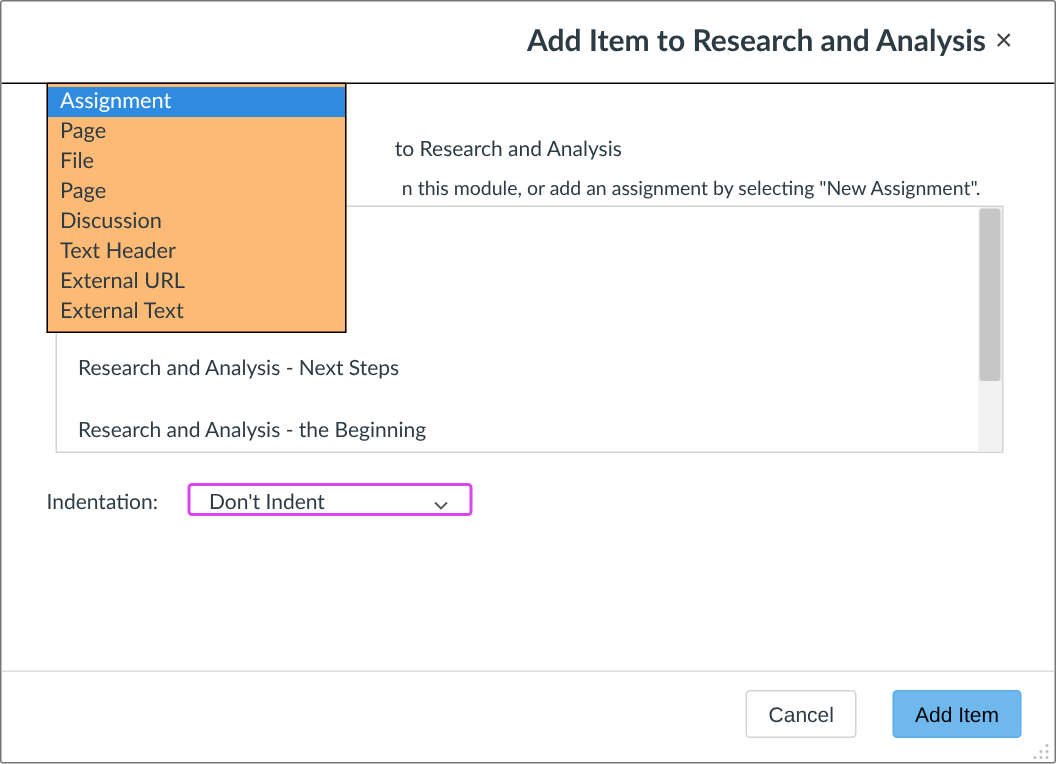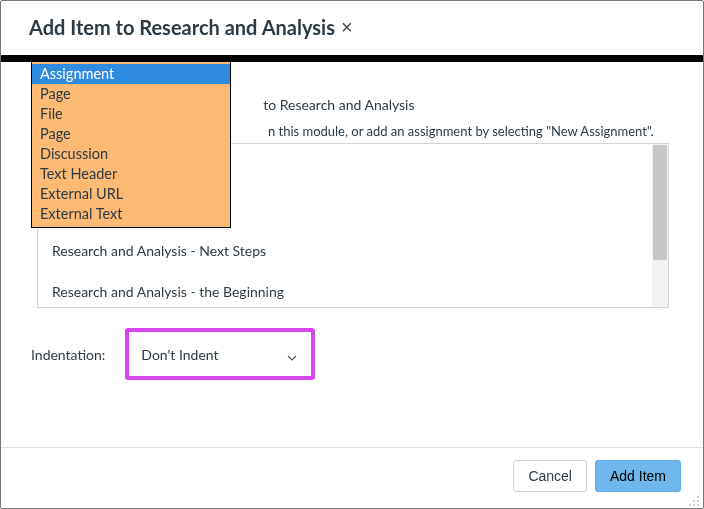--- a/index.html
+++ b/index.html
@@ -10,24 +10,24 @@
     background: #fff;
     width: 704px;
     height: 509px;
     overflow: hidden;
     position: relative;
     border: 1px solid #777;
     border-radius: 2px;
   }
   .header {
     display: flex;
-    justify-content: flex-start;
+    justify-content: flex-end;
     align-items: center;
     padding: 14px 22px 16px 28px;
-    border-bottom: 7px solid #000000;
+    border-bottom: 1px solid #000000;
   }
   .header h1 {
     font-size: 20px;
     font-weight: 700;
     color: #2d3b45;
   }
   .close-btn {
     background: none;
     border: none;
     font-size: 20px;
@@ -95,22 +95,22 @@
     gap: 20px;
     margin-top: 20px;
   }
   .indent-label {
     font-size: 14px;
     color: #2d3b45;
   }
   .indent-select {
     position: relative;
     width: 190px;
-    height: 52px;
-    border: 4px solid #d946ef;
+    height: 22px;
+    border: 2px solid #d946ef;
     border-radius: 3px;
     display: flex;
     align-items: center;
     padding: 0 12px;
     font-size: 14px;
     color: #2d3b45;
     background: #fff;
     cursor: pointer;
   }
   .indent-select .chev {
@@ -144,21 +144,21 @@
   }
   .footer {
     position: absolute;
     bottom: 0;
     left: 0;
     right: 0;
     border-top: 1px solid #d9dde0;
     padding: 12px 22px 16px;
     display: flex;
     justify-content: flex-end;
-    gap: 8px;
+    gap: 24px;
   }
   .btn {
     font-size: 14px;
     padding: 8px 14px;
     border-radius: 3px;
     cursor: pointer;
     line-height: 1;
   }
   .btn-secondary {
     background: #fff;

